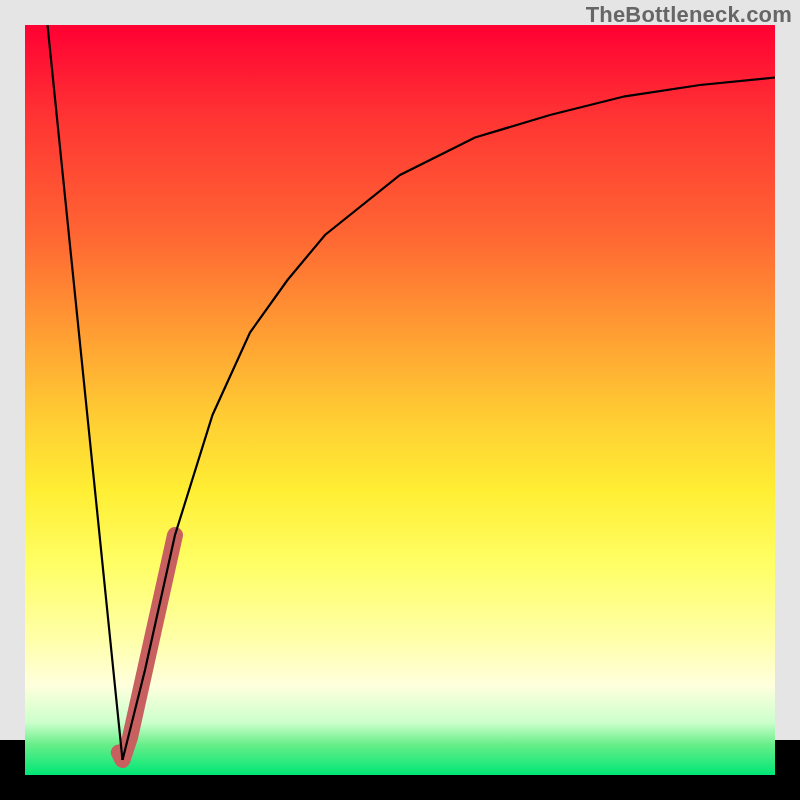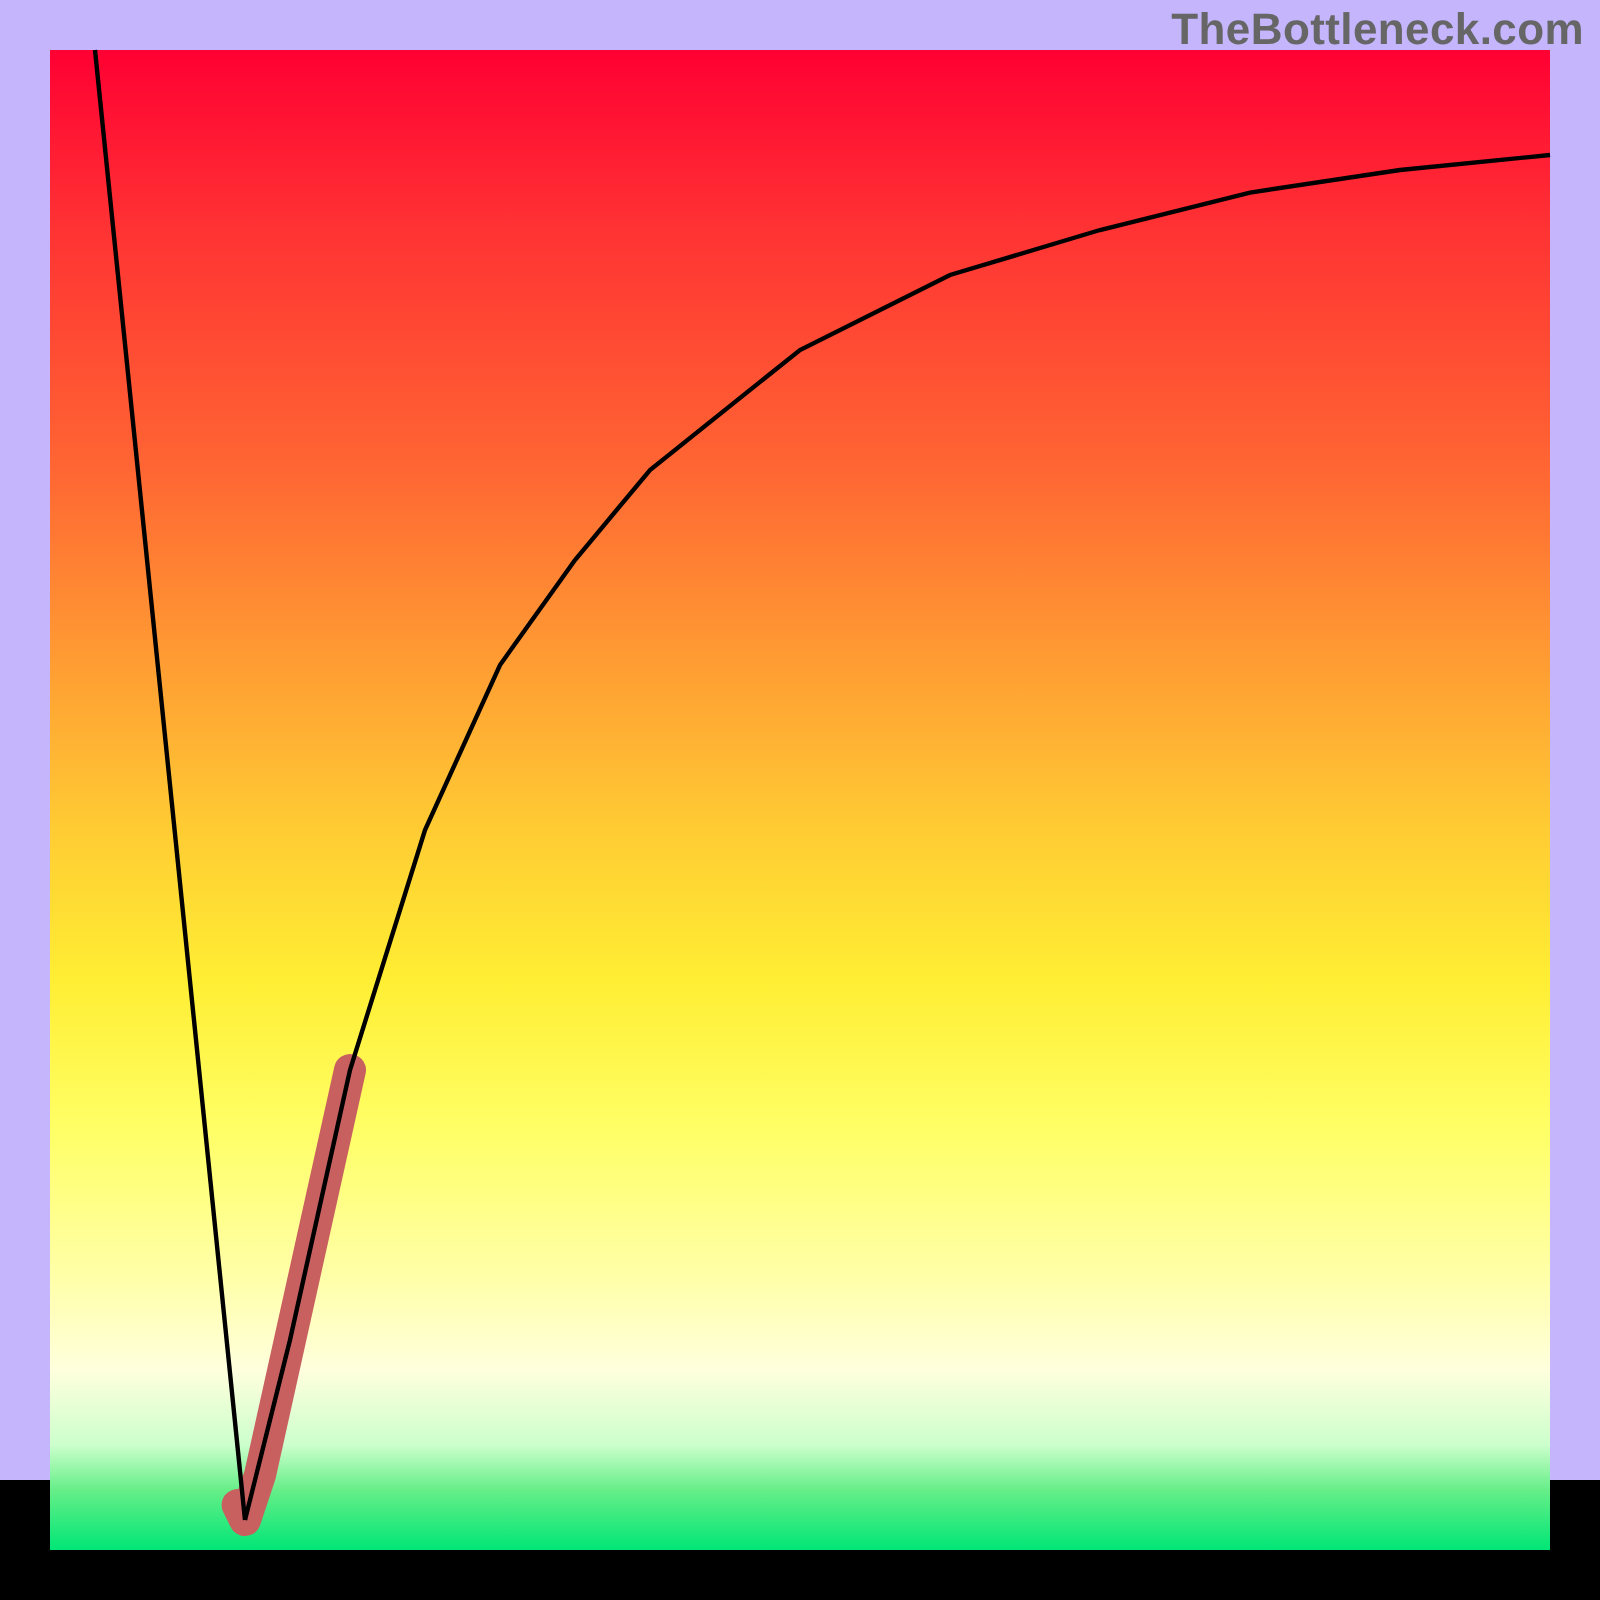--- a/index.html
+++ b/index.html
@@ -8,21 +8,21 @@
     width: 800px;
     height: 800px;
     background: #000;
     font-family: Arial, Helvetica, sans-serif;
     overflow: hidden;
   }
   .frame {
     position: absolute;
     left: 0; top: 0;
     width: 800px; height: 740px;
-    background: #c4b5fd;
+    background: #e5e5e5;
   }
   .plot {
     position: absolute;
     left: 25px;
     top: 25px;
     width: 750px;
     height: 750px;
     background: linear-gradient(to bottom,
       #ff0033 0%,
       #ff3333 12%,

